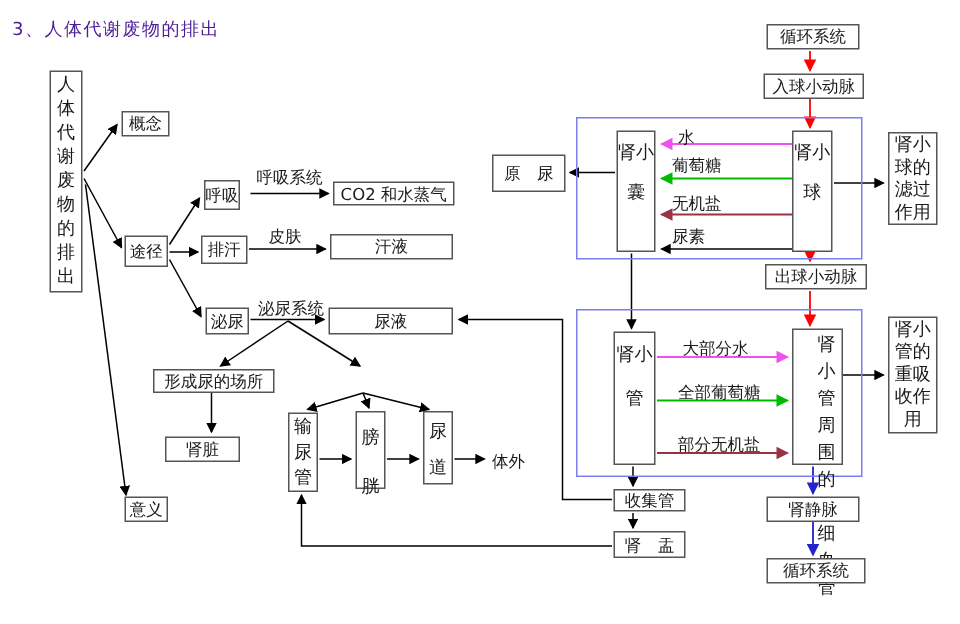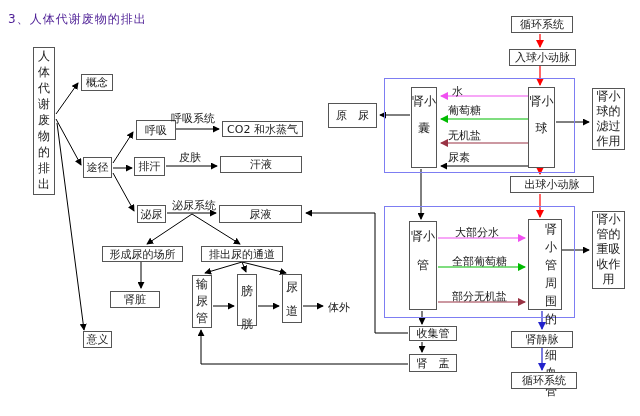--- a/index.html
+++ b/index.html
@@ -117,55 +117,54 @@
   <div class="frame" style="left:384px;top:78px;width:191px;height:95px"></div>
   <div class="frame" style="left:384px;top:206px;width:191px;height:112px"></div>
 
   <div id="title">3、人体代谢废物的排出</div>
 
   <div class="box v" style="left:33px;top:47px;width:22px;height:148px;line-height:16px">人体代谢废物的排出</div>
   <div class="box" style="left:81px;top:74px;width:32px;height:17px">概念</div>
   <div class="box" style="left:83px;top:157px;width:29px;height:21px">途径</div>
   <div class="box" style="left:83px;top:331px;width:29px;height:17px">意义</div>
 
-  <div class="box" style="left:136px;top:120px;width:40px;height:20px">呼吸</div>
+  <div class="box" style="left:136px;top:120px;width:24px;height:20px">呼吸</div>
   <div class="lbl" style="left:171px;top:111px">呼吸系统</div>
   <div class="box" style="left:222px;top:121px;width:81px;height:16px">CO2 和水蒸气</div>
 
   <div class="box" style="left:134px;top:157px;width:31px;height:19px">排汗</div>
   <div class="lbl" style="left:179px;top:150px">皮肤</div>
   <div class="box" style="left:220px;top:156px;width:82px;height:17px">汗液</div>
 
   <div class="box" style="left:137px;top:205px;width:29px;height:18px">泌尿</div>
   <div class="lbl" style="left:172px;top:198px">泌尿系统</div>
   <div class="box" style="left:219px;top:205px;width:83px;height:18px">尿液</div>
 
   <div class="box" style="left:102px;top:246px;width:81px;height:16px">形成尿的场所</div>
-  <div class="box" style="left:201px;top:246px;width:82px;height:16px">排出尿的通道</div>
   <div class="box" style="left:110px;top:291px;width:50px;height:17px">肾脏</div>
   <div class="box v" style="left:192px;top:275px;width:20px;height:53px;line-height:17px">输尿管</div>
   <div class="box v" style="left:237px;top:274px;width:20px;height:52px;line-height:33px">膀胱</div>
   <div class="box v" style="left:282px;top:274px;width:20px;height:49px;line-height:24px">尿道</div>
   <div class="plain" style="left:328px;top:300px">体外</div>
 
   <div class="box" style="left:511px;top:16px;width:62px;height:17px">循环系统</div>
   <div class="box" style="left:509px;top:49px;width:67px;height:17px">入球小动脉</div>
 
   <div class="box v" style="left:411px;top:87px;width:26px;height:81px;line-height:27px">肾小囊</div>
   <div class="box v" style="left:528px;top:87px;width:27px;height:81px;line-height:27px">肾小球</div>
 
   <div class="lbl" style="left:452px;top:84px">水</div>
   <div class="lbl" style="left:448px;top:103px">葡萄糖</div>
   <div class="lbl" style="left:448px;top:128px">无机盐</div>
   <div class="lbl" style="left:448px;top:150px">尿素</div>
 
   <div class="box" style="left:328px;top:103px;width:49px;height:25px">原　尿</div>
   <div class="box v" style="left:592px;top:88px;width:33px;height:62px;line-height:15px">肾小球的滤过作用</div>
 
-  <div class="box" style="left:510px;top:176px;width:84px;height:17px">出球小动脉</div>
+  <div class="box" style="left:510px;top:176px;width:68px;height:17px">出球小动脉</div>
 
   <div class="box v" style="left:409px;top:221px;width:28px;height:89px;line-height:29px">肾小管</div>
   <div class="box v" style="left:528px;top:219px;width:29px;height:91px;line-height:18px;padding:0 16px">肾小管周围的毛细血管</div>
 
   <div class="lbl" style="left:455px;top:225px">大部分水</div>
   <div class="lbl" style="left:452px;top:254px">全部葡萄糖</div>
   <div class="lbl" style="left:452px;top:289px">部分无机盐</div>
 
   <div class="box v" style="left:592px;top:211px;width:33px;height:78px;line-height:15px">肾小管的重吸收作用</div>
 

